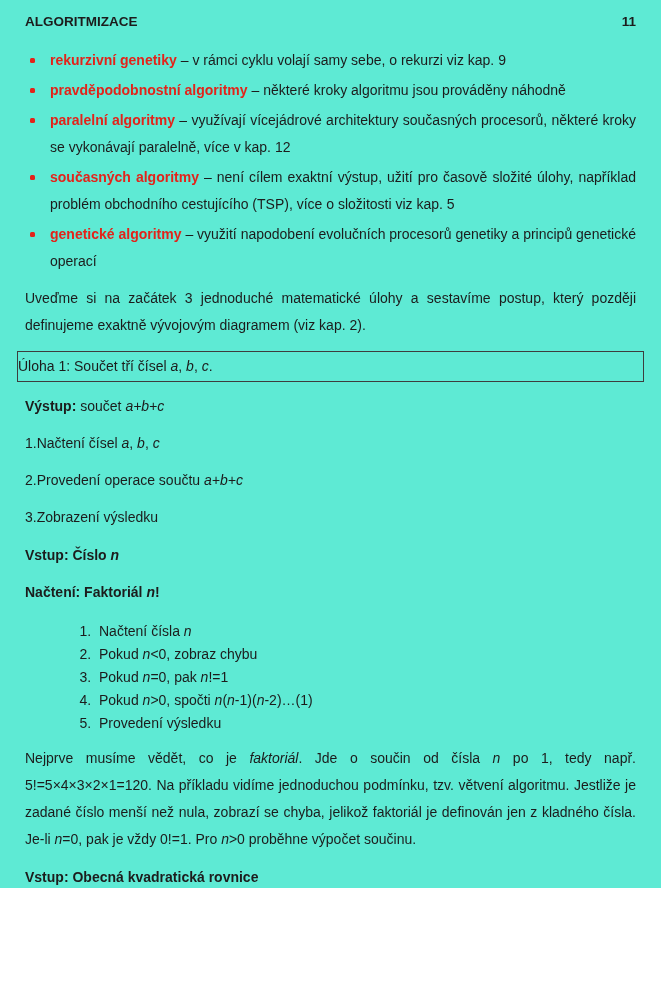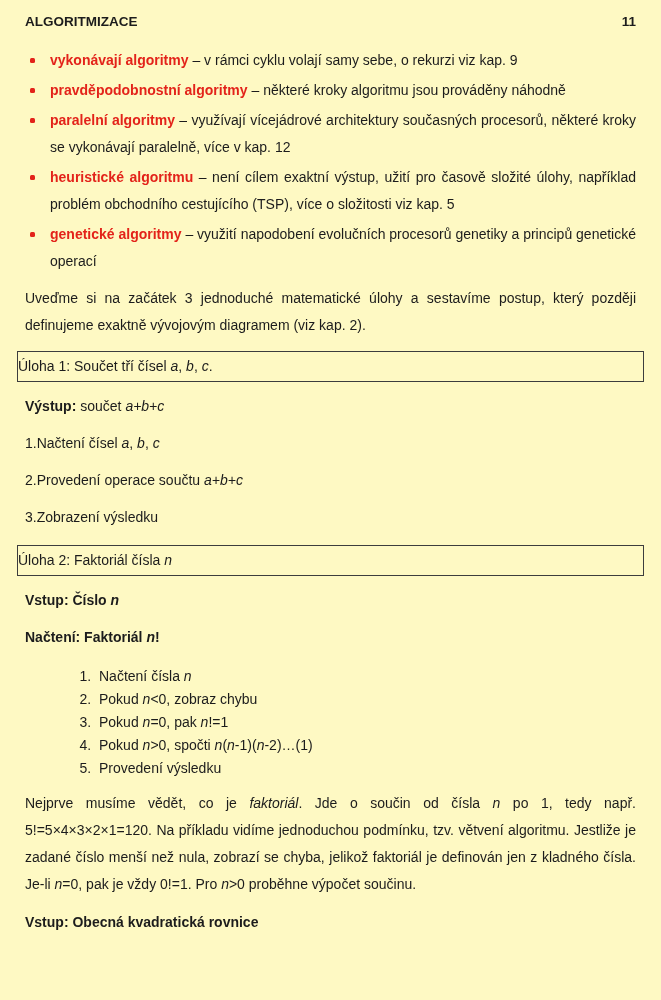--- a/index.html
+++ b/index.html
@@ -1,19 +1,19 @@
 <!DOCTYPE html>
 <html lang="cs" style="--red: #e3231a; --border: #3d3d3d;"><head>
 <meta charset="utf-8">
 <style>
   :root { --red:#e3231a; --ink:#1c1c1c; --border:#3d3d3d; }
   * { box-sizing:border-box; }
   html,body { margin:0; padding:0; background:#ffffff; }
   .page {
-    width:661px; height:1000px; background:#fef9c3; overflow:hidden;
+    width:661px; height:888px; background:#5eead4; overflow:hidden;
     padding:14px 25px 0 25px;
     font-family:"Liberation Sans", sans-serif;
     font-size:14px; color:var(--ink);
   }
   .doc-header { display:flex; justify-content:space-between; align-items:baseline;
     font-weight:bold; font-size:13.5px; }
   
   .b { font-weight:bold; } .i { font-style:italic; } .r { color:var(--red); }
 
   ul.bullet-list { list-style:none; margin:18px 0 0 0; padding:0; }
@@ -45,42 +45,39 @@
 <body>
 
 <div class="page">
 
   <div class="doc-header">
     <span>ALGORITMIZACE</span>
     <span>11</span>
   </div>
 
   <ul class="bullet-list">
-      <li><span class="b r">vykonávají algoritmy</span><span> – v rámci cyklu volají samy sebe, o rekurzi viz kap. 9</span></li>
+      <li><span class="b r">rekurzivní genetiky</span><span> – v rámci cyklu volají samy sebe, o rekurzi viz kap. 9</span></li>
       <li><span class="b r">pravděpodobnostní algoritmy</span><span> – některé kroky algoritmu jsou prováděny náhodně</span></li>
       <li><span class="b r">paralelní algoritmy</span><span> – využívají vícejádrové architektury současných procesorů, některé kroky se vykonávají paralelně, více v kap. 12</span></li>
-      <li><span class="b r">heuristické algoritmu</span><span> – není cílem exaktní výstup, užití pro časově složité úlohy, například problém obchodního cestujícího (TSP), více o složitosti viz kap. 5</span></li>
+      <li><span class="b r">současných algoritmy</span><span> – není cílem exaktní výstup, užití pro časově složité úlohy, například problém obchodního cestujícího (TSP), více o složitosti viz kap. 5</span></li>
       <li><span class="b r">genetické algoritmy</span><span> – využití napodobení evolučních procesorů genetiky a principů genetické operací</span></li>
     </ul>
 
   <p class="para" style="margin-top:10px"><span>Uveďme si na začátek 3 jednoduché matematické úlohy a sestavíme postup, který později definujeme exaktně vývojovým diagramem (viz kap. 2).</span></p>
 
   <div class="task-box">
     <span><span>Úloha 1: Součet tří čísel </span><span class="i">a</span><span>, </span><span class="i">b</span><span>, </span><span class="i">c</span><span>.</span></span>
   </div>
   <div class="stack">
       <p class="line"><span class="b">Výstup:</span><span> součet </span><span class="i">a+b+c</span></p>
       <p class="line"><span>1.Načtení čísel </span><span class="i">a</span><span>, </span><span class="i">b</span><span>, </span><span class="i">c</span></p>
       <p class="line"><span>2.Provedení operace součtu </span><span class="i">a+b+c</span></p>
       <p class="line"><span>3.Zobrazení výsledku</span></p>
     </div>
 
-  <div class="task-box mt-lg">
-    <span><span>Úloha 2: Faktoriál čísla </span><span class="i">n</span></span>
-  </div>
   <div class="stack">
       <p class="line"><span class="b">Vstup: Číslo </span><span class="b i">n</span></p>
       <p class="line"><span class="b">Načtení: Faktoriál </span><span class="b i">n</span><span class="b">!</span></p>
     </div>
   <ol class="step-list">
       <li><span>Načtení čísla </span><span class="i">n</span></li>
       <li><span>Pokud </span><span class="i">n</span><span>&lt;0, zobraz chybu</span></li>
       <li><span>Pokud </span><span class="i">n</span><span>=0, pak </span><span class="i">n</span><span>!=1</span></li>
       <li><span>Pokud </span><span class="i">n</span><span>&gt;0, spočti </span><span class="i">n</span><span>(</span><span class="i">n</span><span>-1)(</span><span class="i">n</span><span>-2)…(1)</span></li>
       <li><span>Provedení výsledku</span></li>

